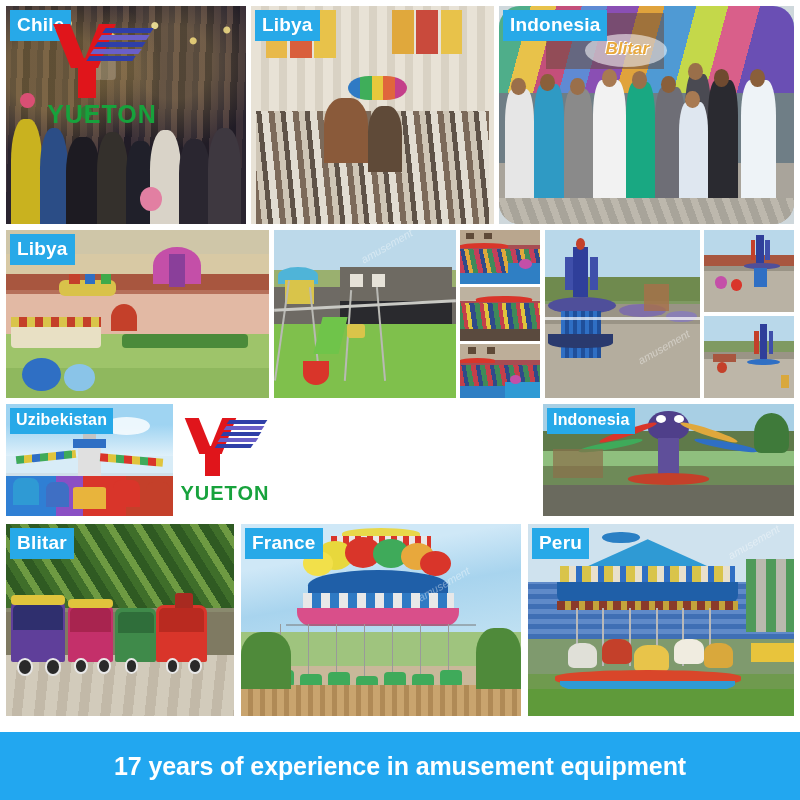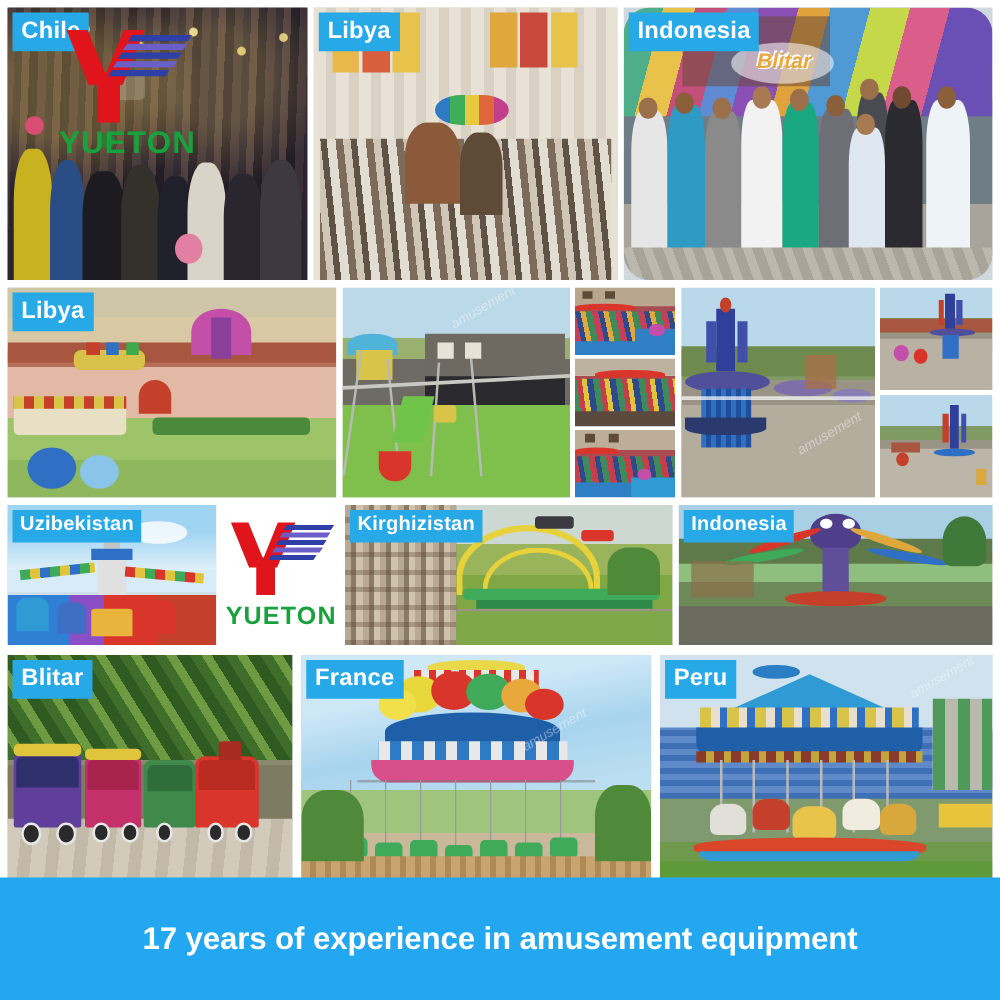--- a/index.html
+++ b/index.html
@@ -42,21 +42,21 @@
     white-space: nowrap;
     z-index: 6;
     font-family: "Liberation Sans", sans-serif;
   }
   .chip.sm { font-size: 16px; padding: 4px 6px 6px 6px; }
 
   
   #banner {
     position: absolute;
     left: 0; right: 0; bottom: 0;
-    height: 98px;
+    height: 68px;
     background: #22a7f0;
     color: #ffffff;
     display: flex;
     flex-direction: column;
     align-items: center;
     justify-content: center;
   }
   #banner .line {
     font-weight: bold;
     font-size: 25px;
@@ -430,40 +430,20 @@
       <div class="sh" style="left:23px; top:30px; width:15px; height:30px; background:#e0151b;"></div>
       <div class="sh" style="left:46px; top:4px; width:38px; height:4px; background:#2f3fa8; transform:skewX(-34deg);"></div>
       <div class="sh" style="left:43px; top:10px; width:38px; height:4px; background:#6a5fc8; transform:skewX(-34deg);"></div>
       <div class="sh" style="left:40px; top:16px; width:38px; height:4px; background:#2f3fa8; transform:skewX(-34deg);"></div>
       <div class="sh" style="left:37px; top:22px; width:38px; height:4px; background:#6a5fc8; transform:skewX(-34deg);"></div>
       <div class="sh" style="left:34px; top:28px; width:36px; height:4px; background:#2f3fa8; transform:skewX(-34deg);"></div>
     </div>
     <div class="ytext" style="font-size:20px; margin-top:6px;">YUETON</div>
   </div>
 
-  <div class="panel" style="left:276px; top:404px; width:262px; height:112px;">
-    <div class="photo sc-kirg">
-      <div class="sh" style="left:0; top:0; width:34%; height:100%;
-           background:repeating-linear-gradient(90deg,#b9a894 0 5px,#8a7a66 5px 9px,#cfc2ae 9px 14px);"></div>
-      <div class="sh" style="left:0; top:0; width:34%; height:100%;
-           background:repeating-linear-gradient(0deg,rgba(90,70,50,.35) 0 4px,transparent 4px 14px);"></div>
-
-      <div class="sh" style="left:34%; top:14%; width:44%; height:50%;
-           border:5px solid #e8d23c; border-radius:60% 60% 0 0 / 90% 90% 0 0; border-bottom:none;"></div>
-      <div class="sh" style="left:42%; top:30%; width:34%; height:40%;
-           border:4px solid #e8d23c; border-radius:60% 60% 0 0 / 90% 90% 0 0; border-bottom:none;"></div>
-      <div class="sh" style="left:36%; top:60%; width:60%; height:8%; background:#3faa5a; border-radius:4px;"></div>
-      <div class="sh" style="left:40%; top:68%; width:54%; height:6%; background:#2f8a4a;"></div>
-      <div class="sh" style="left:58%; top:8%; width:12%; height:9%; background:#3a3a40; border-radius:3px;"></div>
-      <div class="sh" style="left:72%; top:18%; width:10%; height:8%; background:#d9352a; border-radius:3px;"></div>
-      <div class="sh" style="left:34%; top:76%; width:66%; height:24%; background:#7fa84a;"></div>
-      <div class="sh" style="left:80%; top:30%; width:16%; height:34%; background:#4f8a3a; border-radius:40% 40% 0 0;"></div>
-    </div>
-    <div class="chip sm">Kirghizistan</div>
-  </div>
 
   <div class="panel" style="left:543px; top:404px; width:251px; height:112px;">
     <div class="photo sc-indo2">
       <div class="sh" style="left:0; top:0; width:100%; height:34%; background:#a8cfe4;"></div>
       <div class="sh" style="left:0; top:24%; width:100%; height:18%; background:#5f7a4a;"></div>
 
       <div class="sh" style="left:42%; top:6%; width:16%; height:26%; background:#4f3f8a; border-radius:50% 50% 40% 40%;"></div>
       <div class="sh circ" style="left:45%; top:10%; width:4%; height:7%; background:#ffffff;"></div>
       <div class="sh circ" style="left:52%; top:10%; width:4%; height:7%; background:#ffffff;"></div>
       <div class="sh" style="left:22%; top:22%; width:24%; height:6%; background:#d9352a; border-radius:50%; transform:rotate(-18deg);"></div>

